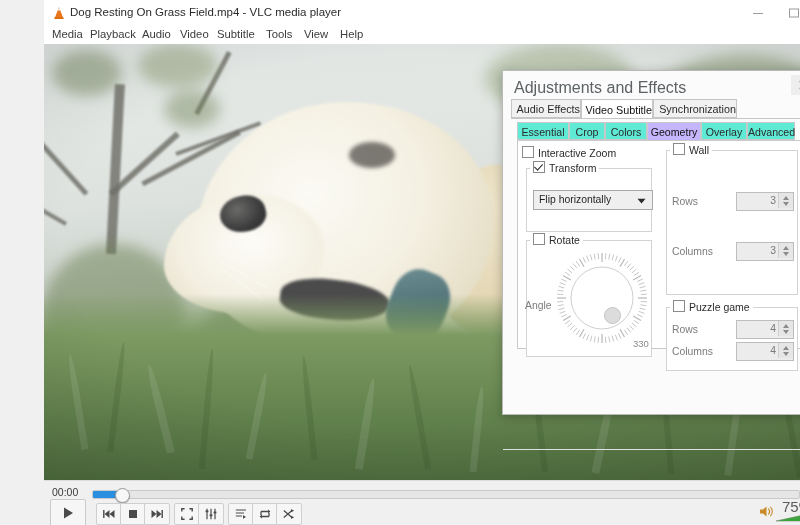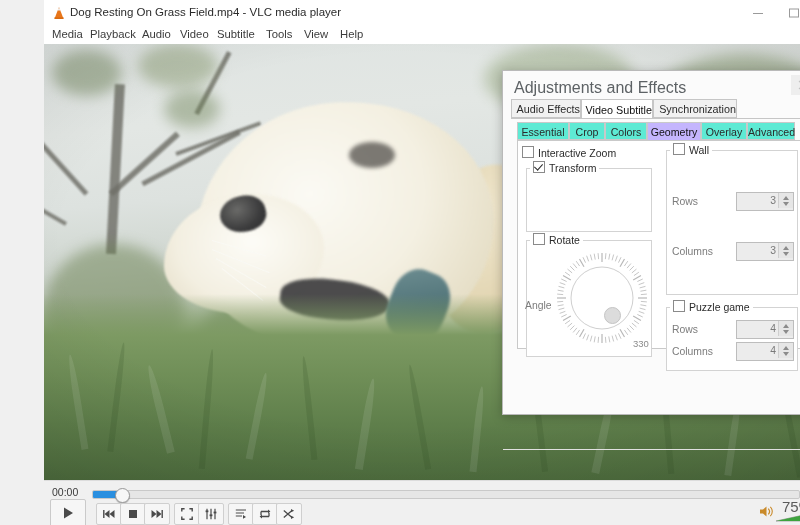--- a/index.html
+++ b/index.html
@@ -324,20 +324,26 @@
 
   </div>
 
   <div class="chkrow" style="left:478px;top:146px;">
     <span class="cbx"></span><span>Interactive Zoom</span>
   </div>
 
   <div class="groupbox" style="left:482px;top:168px;width:124px;height:62px;"></div>
   <div class="grouplabel" style="left:486px;top:161px;">
     <span class="cbx checked"></span><span>Transform</span>
+  </div>
+  <div id="combo">
+    <div id="combo-text">Flip horizontally</div>
+    <svg id="combo-arrow" width="9" height="6" viewBox="0 0 9 6">
+      <polygon points="0.5,0.8 8.5,0.8 4.5,5.4" fill="#2b2b2b"></polygon>
+    </svg>
   </div>
 
   <div class="groupbox" style="left:482px;top:240px;width:124px;height:115px;"></div>
   <div class="grouplabel" style="left:486px;top:233px;">
     <span class="cbx"></span><span>Rotate</span>
   </div>
   <div id="dial-label">Angle</div>
   <div id="dial-wrap">
     <svg width="92" height="92" viewBox="0 0 92 92">
       <g id="ticks">

